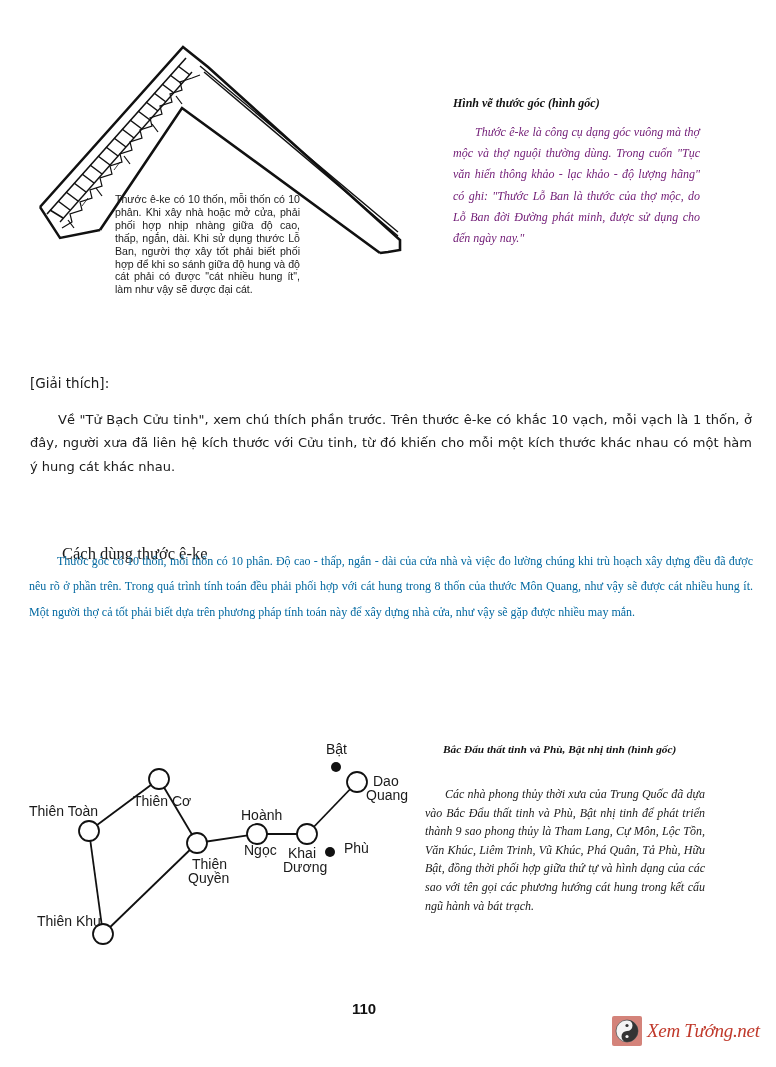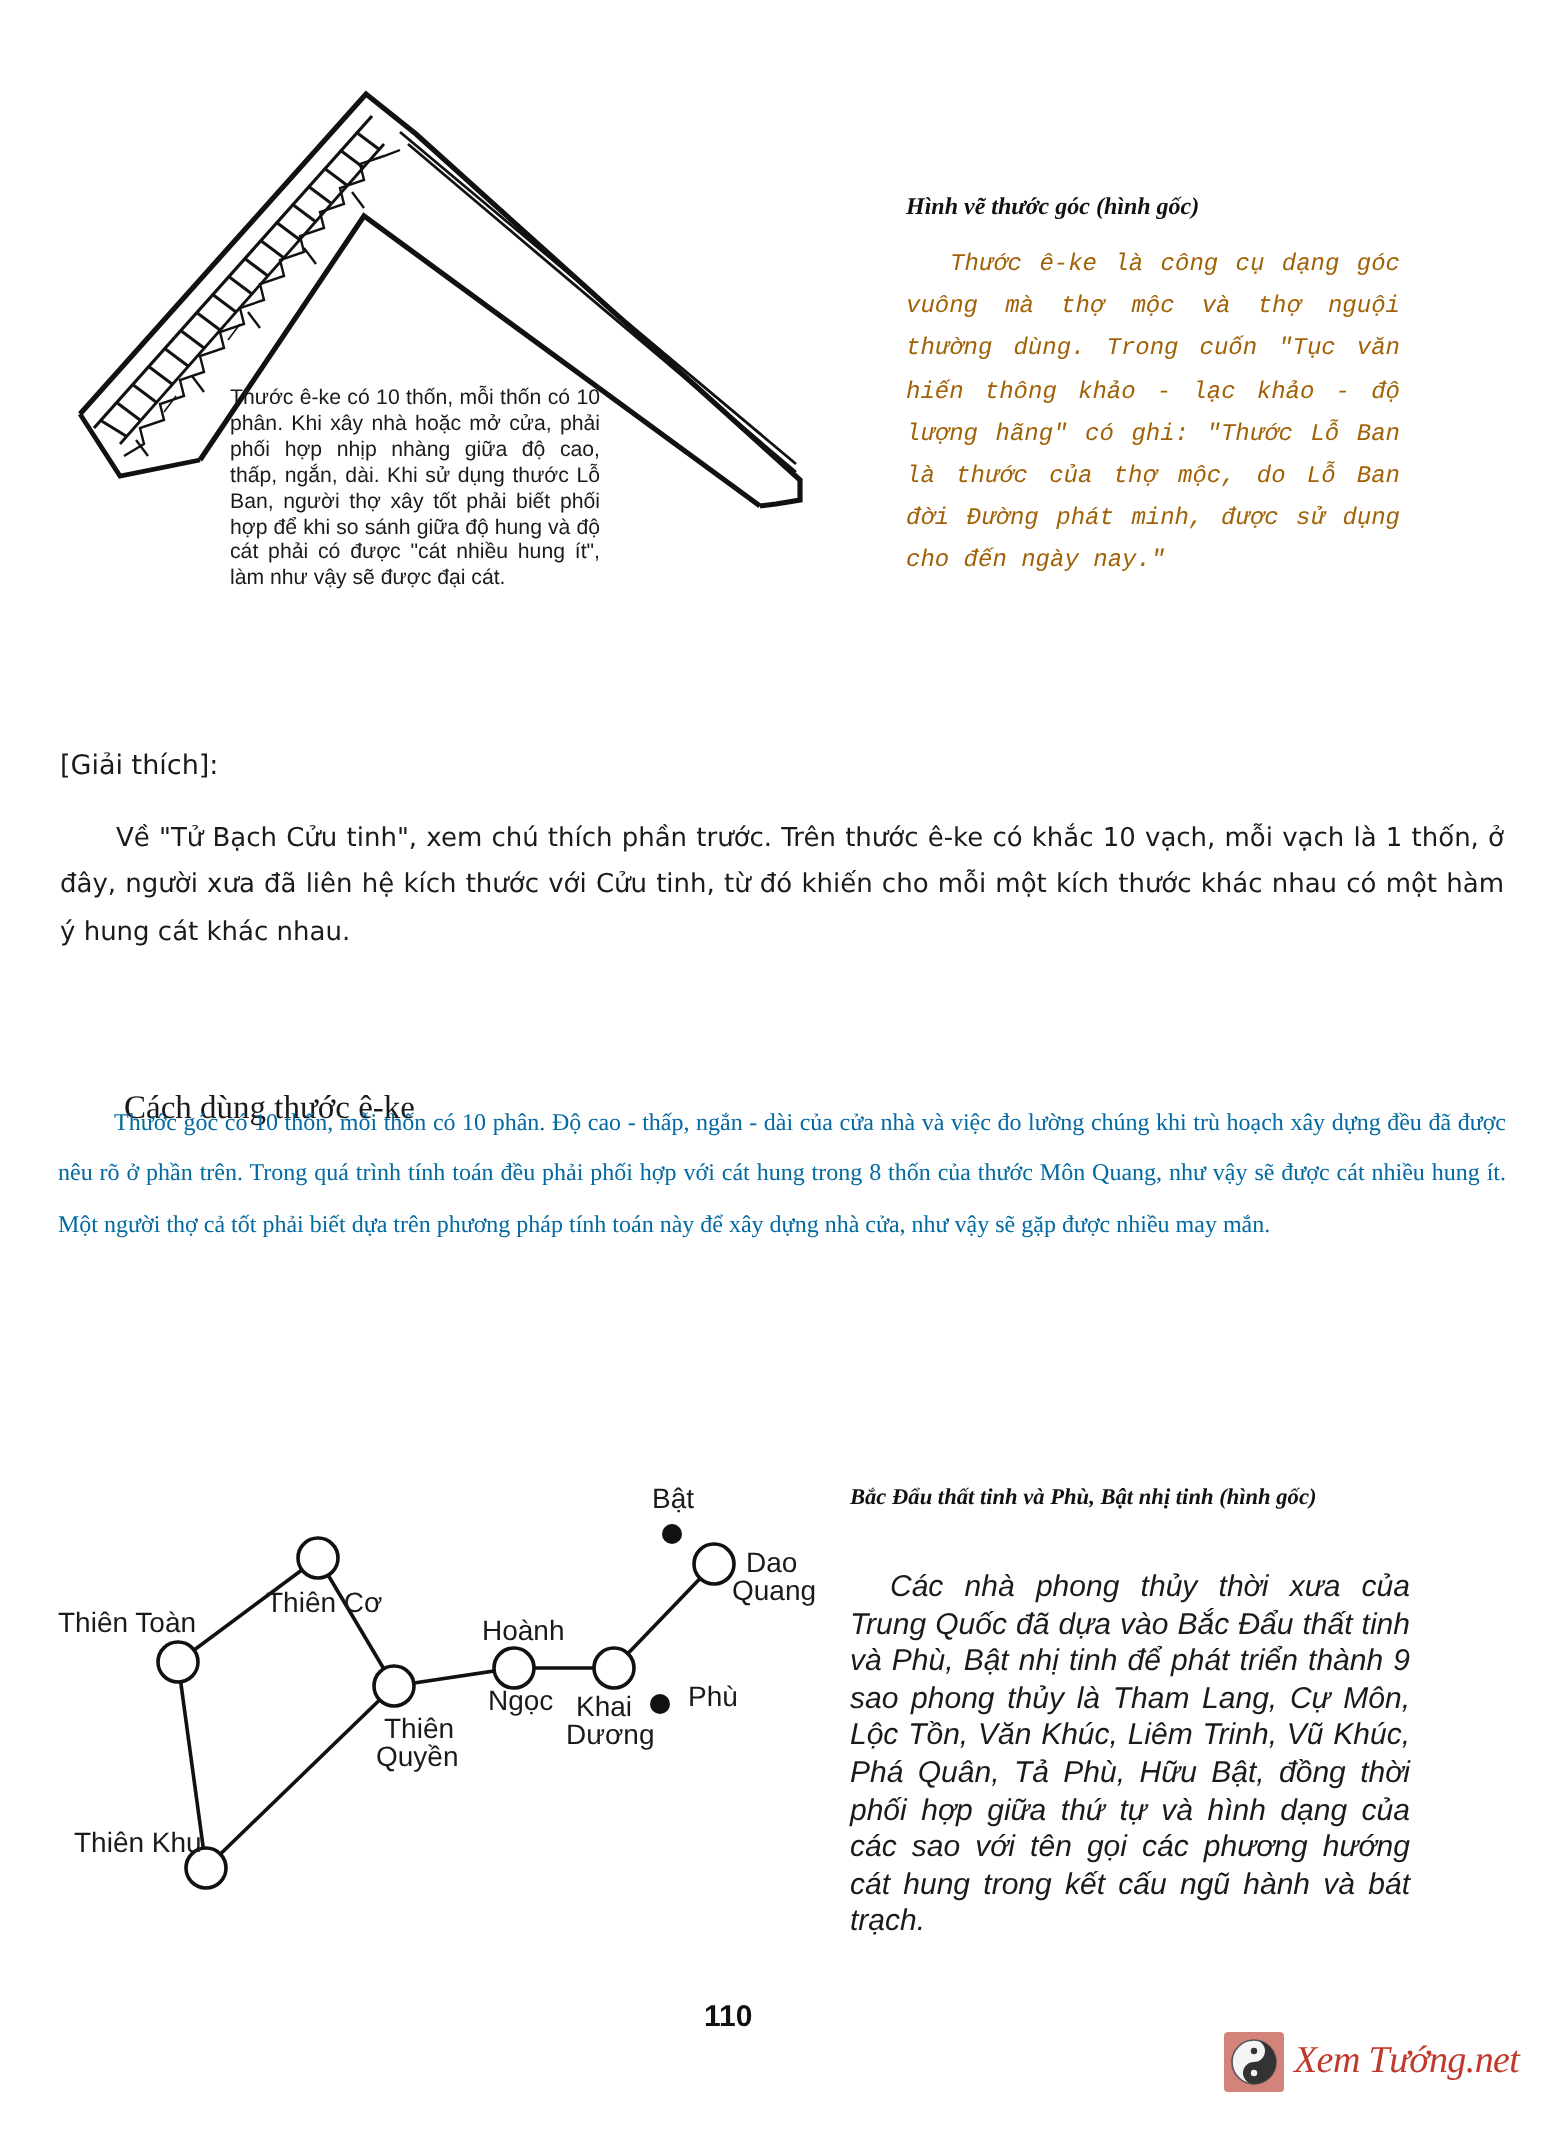--- a/index.html
+++ b/index.html
@@ -11,22 +11,22 @@
     left:115px; top:193px; width:185px;
     font-family:"Liberation Sans", sans-serif; font-size:10.6px; line-height:12.9px;
     text-align:justify; color:#1a1a1a;
   }
   .fig1-title {
     left:453px; top:96px; width:310px;
     font-family:"Liberation Serif", serif; font-style:italic; font-weight:bold; font-size:12px; color:#111;
   }
   .fig1-body {
     left:453px; top:122px; width:247px;
-    font-family:Liberation Mono, monospace; font-style:italic; font-size:12px; line-height:21.2px;
-    text-align:justify; color:#a16207;
+    font-family:Liberation Serif, serif; font-style:italic; font-size:12px; line-height:21.2px;
+    text-align:justify; color:#701a75;
   }
   .fig1-body span.indent { display:inline-block; width:22px; }
 
   .note-heading {
     left:30px; top:375px;
     font-family:"DejaVu Sans", sans-serif; font-size:13.5px; color:#1a1a1a;
   }
   .note-body {
     left:30px; top:408px; width:722px;
     font-family:"DejaVu Sans", sans-serif; font-size:13px; line-height:23.3px;
@@ -43,27 +43,27 @@
     font-family:"Liberation Serif", serif; font-size:12px; line-height:25.3px;
     text-align:justify; color:#0369a1;
   }
 
   .star-label {
     font-family:"Liberation Sans", sans-serif; font-size:14px; color:#1a1a1a;
     line-height:12px; white-space:nowrap;
   }
 
   .fig2-title {
-    left:425px; top:739px; width:295px;
+    left:443px; top:739px; width:295px;
     font-family:"Liberation Serif", serif; font-style:italic; font-weight:bold; font-size:11.3px; line-height:20px;
     color:#111;
   }
   .fig2-body {
     left:425px; top:785px; width:280px;
-    font-family:Liberation Sans, sans-serif; font-style:italic; font-size:15px; line-height:18.6px;
+    font-family:Liberation Serif, serif; font-style:italic; font-size:12px; line-height:18.6px;
     text-align:justify; color:#1a1a1a;
   }
   .fig2-body span.indent { display:inline-block; width:20px; }
 
   .page-number {
     left:352px; top:1000px;
     font-family:"Liberation Sans", sans-serif; font-weight:bold; font-size:15px; color:#111;
   }
 
   .watermark { left:612px; top:1013px; height:36px; display:flex; align-items:center; }

